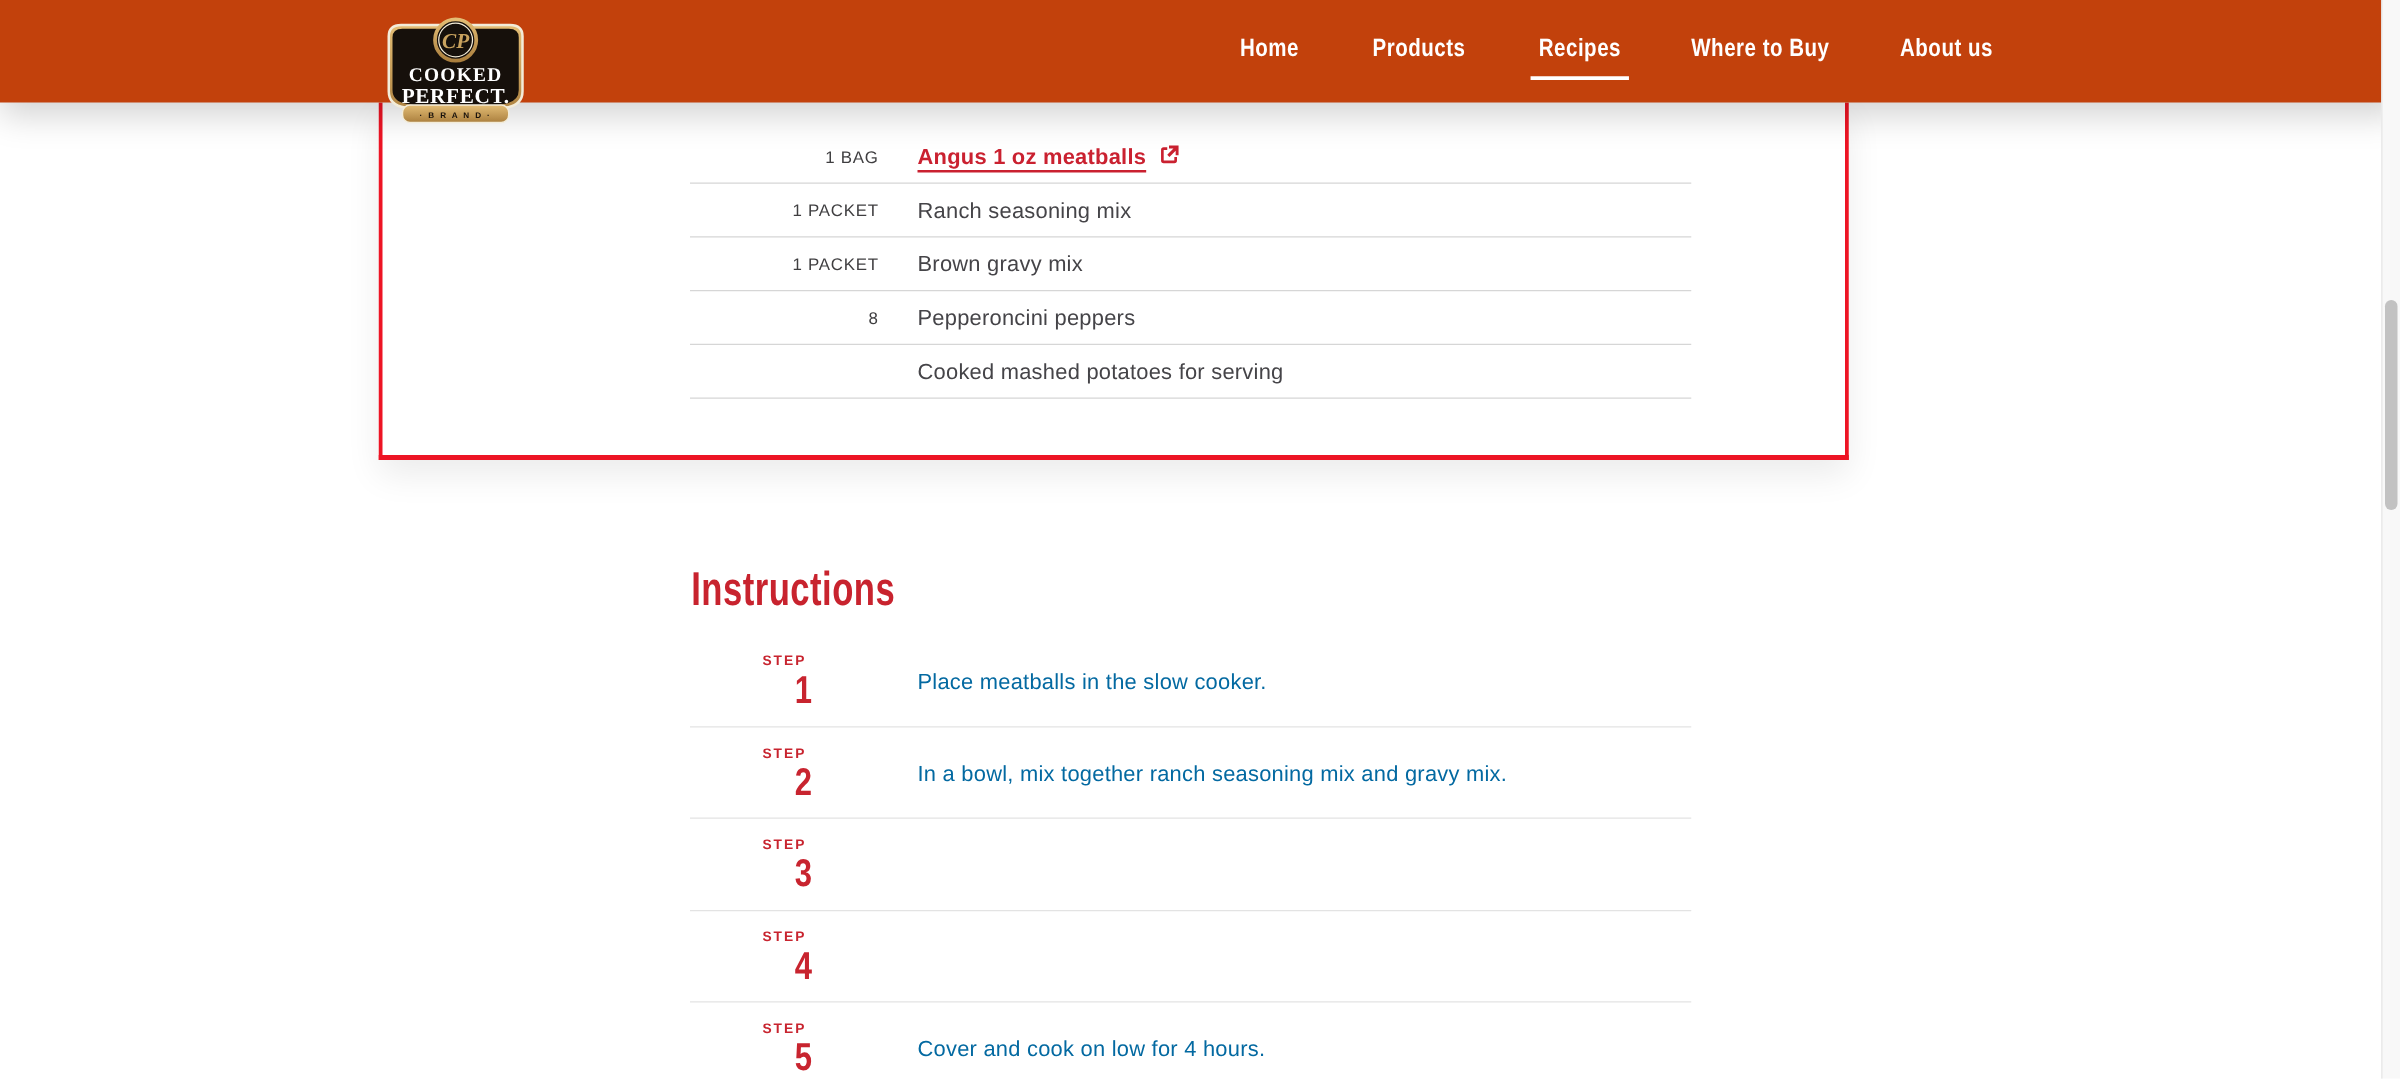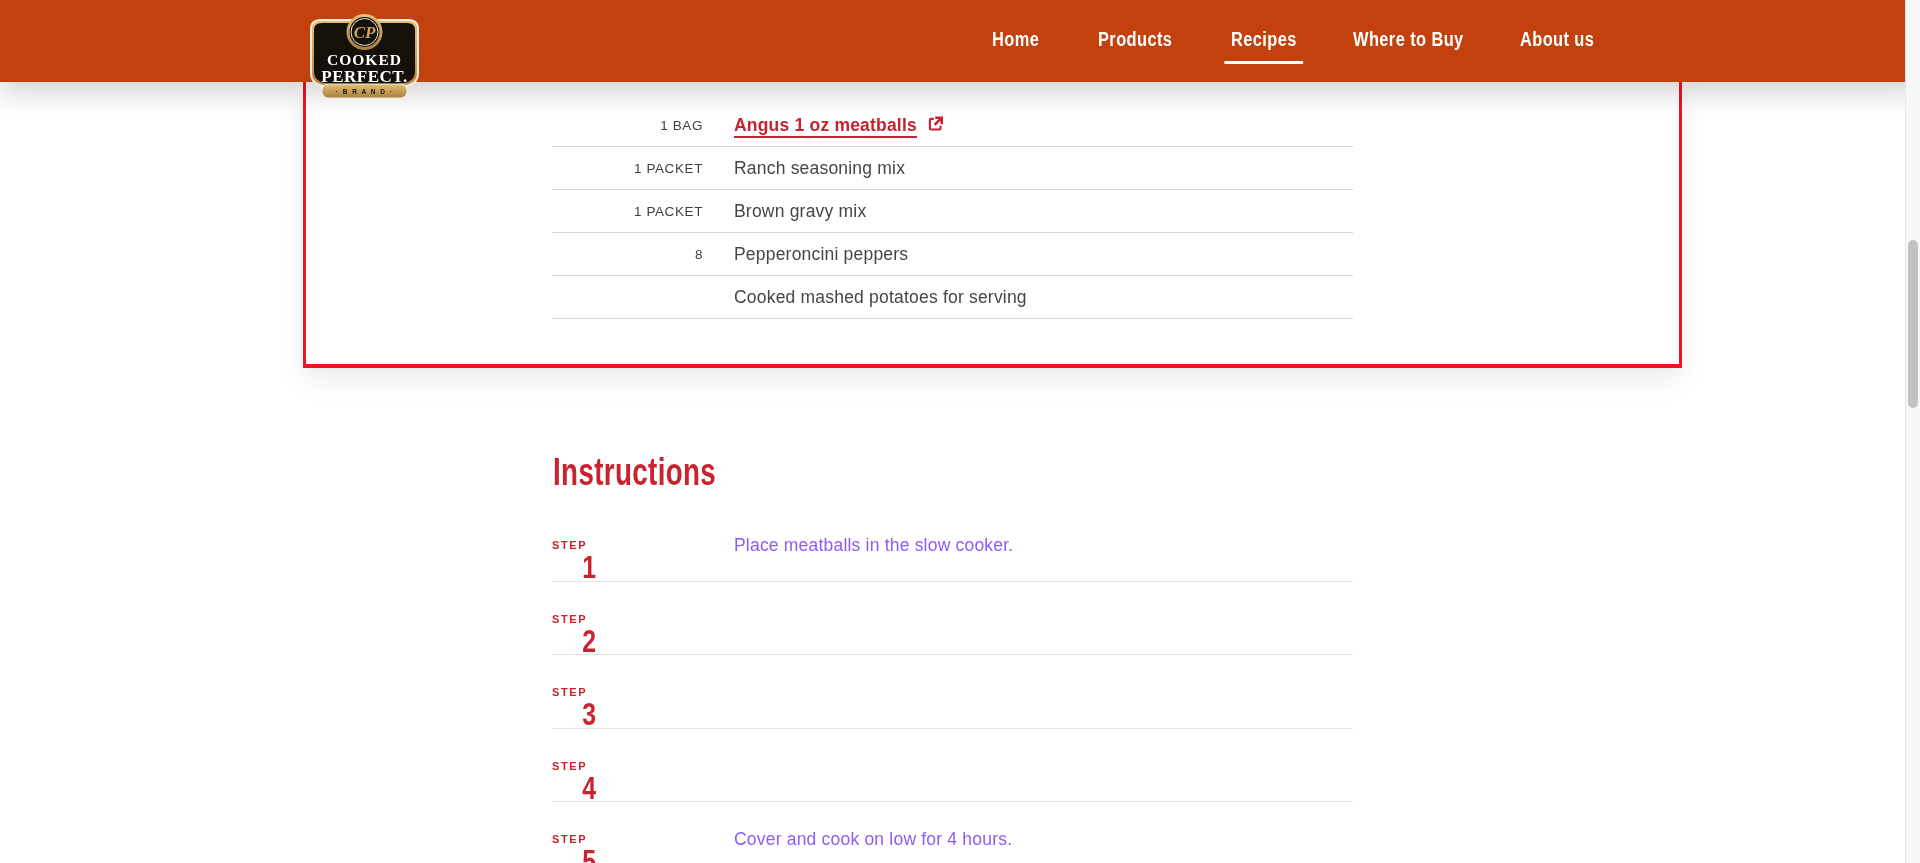--- a/index.html
+++ b/index.html
@@ -13,45 +13,45 @@
   .nav-item { position:absolute; top:28px; color:#ffffff; font-size:20px; font-weight:bold;
               letter-spacing:.5px; transform:scaleX(.82); transform-origin:left center;
               white-space:nowrap; cursor:pointer; }
   .nav-item.active::after { content:""; position:absolute; left:-8px; right:-8px; top:33px;
                             height:3px; background:#ffffff; }
 
   
   .logo { position:absolute; left:301px; top:13px; width:127px; height:93px; z-index:30; cursor:pointer; }
 
   
-  .card { position:absolute; left:303px; top:82px; width:1379px; height:286px;
+  .card { position:absolute; left:303px; top:82px; width:1176px; height:286px;
           background:#ffffff; border-left:3px solid #ed1424; border-right:3px solid #ed1424;
           border-bottom:4px solid #ed1424; box-shadow:0 12px 26px rgba(0,0,0,.08); z-index:10; }
   .ing-table { margin-left:246px; margin-top:22px; width:801px; }
   .ing-row { display:flex; align-items:center; height:43px; border-bottom:1px solid #d6d6d6; }
   .ing-qty { width:151px; text-align:right; font-size:13.5px; color:#3f3e40; letter-spacing:.6px;
              flex:none; }
   .ing-name { margin-left:31px; font-size:17.5px; color:#454448; letter-spacing:.2px; }
   .ing-link { color:#ca2130; font-weight:bold; text-decoration:underline;
               text-decoration-thickness:2px; text-underline-offset:5px; cursor:pointer;
               display:inline-flex; }
   .ext-ico { width:17px; height:17px; margin-left:9px; flex:none; }
 
   
   .instr-heading { position:absolute; left:553px; top:451px; color:#c8232e; font-size:38px;
                    font-weight:bold; letter-spacing:.5px; transform:scaleX(.73);
                    transform-origin:left top; white-space:nowrap; }
   .steps { position:absolute; left:552px; top:508px; width:801px; }
   .step { display:flex; height:73.5px; padding-top:15px; }
   .step.divided { border-bottom:1px solid #e3e3e3; }
-  .step-left { width:151px; flex:none; text-align:left;margin-top:16px; }
+  .step-left { width:151px; flex:none; text-align:center; }
   .step-label { font-size:11px; font-weight:bold; color:#c8242f; letter-spacing:1.6px; }
   .step-num { font-size:31px; line-height:27px; font-weight:bold; color:#c8242f; margin-top:3px;
               transform:scaleX(.8); transform-origin:right center; }
-  .step-text { margin-left:31px; margin-top:12px; font-size:17.5px; color:#8b5cf6;
+  .step-text { margin-left:31px; margin-top:12px; font-size:17.5px; color:#0369a1;
                letter-spacing:.2px; }
 
   
   .scrollbar { position:absolute; right:0; top:0; width:15px; height:863px; background:#f8f8f8;
                border-left:1px solid #e6e6e6; z-index:40; }
   .scroll-thumb { position:absolute; left:2px; top:240px; width:10px; height:168px;
                   border-radius:5px; background:#c2c2c2; cursor:pointer; }
 </style>
 </head>
 <body>
@@ -140,20 +140,21 @@
         <div class="step-num">1</div>
       </div>
       <div class="step-text">Place meatballs in the slow cooker.</div>
     </div>
 
     <div class="step divided">
       <div class="step-left">
         <div class="step-label">STEP</div>
         <div class="step-num">2</div>
       </div>
+      <div class="step-text">In a bowl, mix together ranch seasoning mix and gravy mix.</div>
     </div>
 
     <div class="step divided">
       <div class="step-left">
         <div class="step-label">STEP</div>
         <div class="step-num">3</div>
       </div>
     </div>
 
     <div class="step divided">

